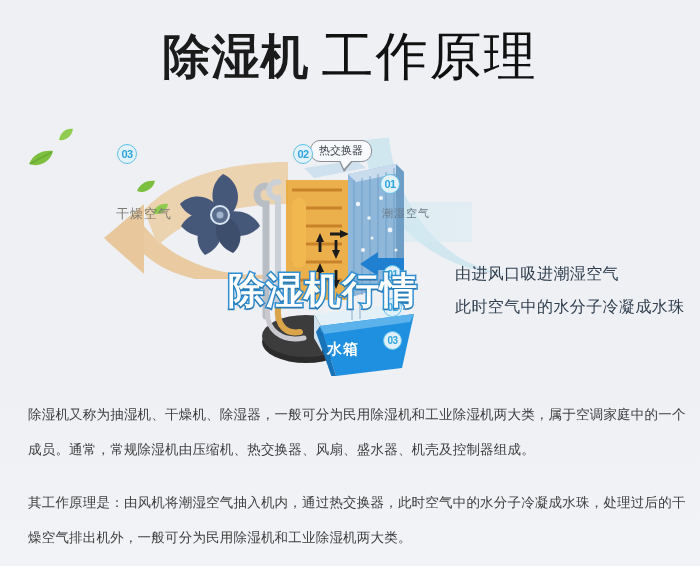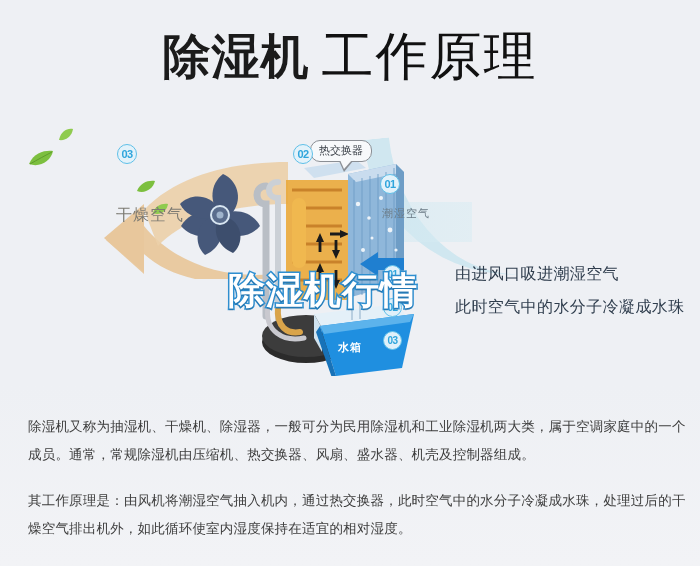--- a/index.html
+++ b/index.html
@@ -151,29 +151,29 @@
     justify-content: center;
     box-sizing: border-box;
     letter-spacing: -.5px;
   }
   .badge-03 { position: absolute; left: 117px; top: 26px; }
   .badge-02 { position: absolute; left: 293px; top: 26px; }
   .badge-01 { position: absolute; left: 380px; top: 56px; }
 
   .lbl-dry {
     position: absolute; left: 116px; top: 87px;
-    font-size: 16px; color: #7c7a72; letter-spacing: 1px;
+    font-size: 13px; color: #7c7a72; letter-spacing: 1px;
   }
   .lbl-humid {
     position: absolute; left: 382px; top: 88px;
     font-size: 11px; color: #6a7a85; letter-spacing: 1px;
   }
   .lbl-tank {
-    position: absolute; left: 338px; top: 222px;
-    font-size: 11px; color: #ffffff; letter-spacing: 1px; font-weight: 700;
+    position: absolute; left: 327px; top: 222px;
+    font-size: 15px; color: #ffffff; letter-spacing: 1px; font-weight: 700;
   }
 
   
   .leaf { position: absolute; }
 
   
   .steps {
     position: absolute;
     left: 383px;
     top: 258px;
@@ -216,25 +216,25 @@
     paint-order: stroke fill;
     text-shadow: 0 2px 0 rgba(20,80,130,.35);
     white-space: nowrap;
     pointer-events: none;
   }
 
   
   .copy {
     position: absolute;
     left: 28px;
-    top: 413px;
+    top: 397px;
     width: 660px;
     color: #3d3d3d;
     font-size: 13.5px;
-    line-height: 28px;
+    line-height: 35px;
     letter-spacing: .2px;
   }
   .copy p { margin: 0; }
   .copy .para2 { margin-top: 18px; }
 </style>
 </head>
 <body>
 
 <div class="page">
 
@@ -393,16 +393,16 @@
     </div>
     <div class="step-row">
       <span class="step-badge">03</span>
     </div>
   </div>
 
   <div class="watermark">除湿机行情</div>
 
   <div class="copy">
     <p class="para1">除湿机又称为抽湿机、干燥机、除湿器，一般可分为民用除湿机和工业除湿机两大类，属于空调家庭中的一个成员。通常，常规除湿机由压缩机、热交换器、风扇、盛水器、机壳及控制器组成。</p>
-    <p class="para2">其工作原理是：由风机将潮湿空气抽入机内，通过热交换器，此时空气中的水分子冷凝成水珠，处理过后的干燥空气排出机外，如此循环使室内湿度保持在适宜的相对湿度。</p>
+    <p class="para2">其工作原理是：由风机将潮湿空气抽入机内，通过热交换器，此时空气中的水分子冷凝成水珠，处理过后的干燥空气排出机外，一般可分为民用除湿机和工业除湿机两大类。</p>
   </div>
 
 </div>
 
 </body></html>

